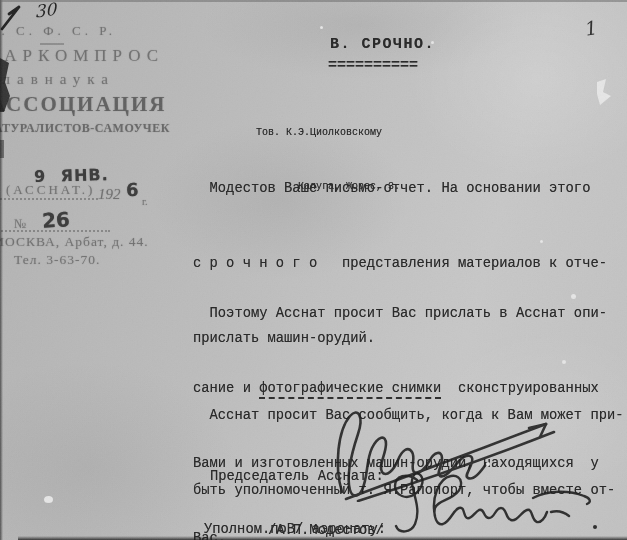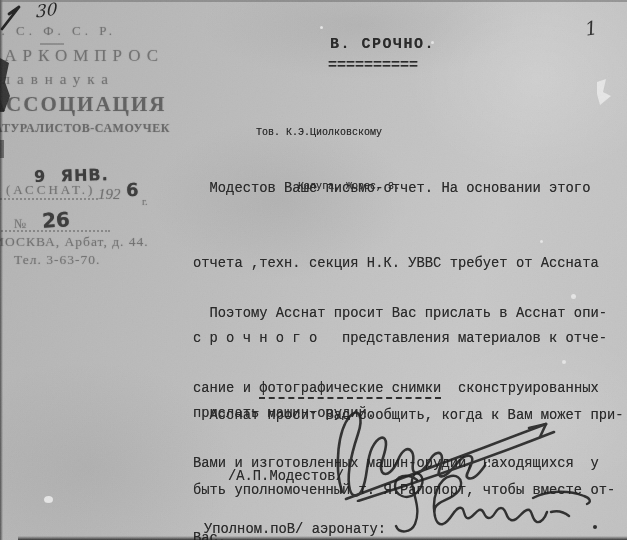--- a/index.html
+++ b/index.html
@@ -99,39 +99,39 @@
   <div class="abs tw urgency">В. СРОЧНО.</div>
   <div class="abs tw urgency-u">==========</div>
 
   <div class="abs tw recip">
     <div>Тов. К.Э.Циолковскому</div>
     <div class="l2">Калуга, Жорес, 3.</div>
   </div>
 
   <div class="abs tw para p1">
     <div>  Модестов Ваше письмо-отчет. На основании этого</div>
-    <div>отчета ,техн. секция Н.К. УВВС требует от Ассната</div>
     <div>с р о ч н о г о   представления материалов к отче-</div>
     <div>прислать машин-орудий.</div>
   </div>
 
   <div class="abs tw para p2">
     <div>  Поэтому Асснат просит Вас прислать в Асснат опи-</div>
     <div><span>сание и </span><span class="dash-u">фотографические снимки</span><span>  сконструированных</span></div>
     <div>Вами и изготовленных машин-орудий, находящихся  у</div>
     <div>Вас.</div>
   </div>
 
   <div class="abs tw para p3">
     <div>  Асснат просит Вас сообщить, когда к Вам может при-</div>
     <div>быть уполномоченный т. Я.Рапопорт, чтобы вместе от-</div>
     
   </div>
 
   <div class="abs tw sigblock chair">
+    <div>Председатель Ассната:</div>
     <div class="l2">/А.П.Модестов/</div>
   </div>
   <div class="abs tw sigblock plenip">
     <div>Уполном.поВ/ аэронату:</div>
     
   </div>
 
   <svg class="sig" style="left:328px;top:402px;" width="245" height="100" viewBox="0 0 245 100">
     <g fill="none" stroke="#1b1b1b" stroke-width="2.6" stroke-linecap="round" opacity=".88">
       <path d="M14,90 C6,64 10,28 22,14 C30,5 36,14 30,32 C24,50 18,74 22,88 C24,95 30,96 34,88 C40,76 38,58 44,46 C50,34 58,32 58,42 C58,52 50,64 54,70 C58,76 66,68 70,58 C74,48 80,44 84,50 C88,56 82,66 86,70 C90,74 98,66 102,58 C106,50 114,48 114,56 C114,64 108,72 112,74 C118,77 126,64 132,58 C138,52 146,52 144,60 C142,68 136,74 140,76 C146,79 154,68 158,62"></path>

